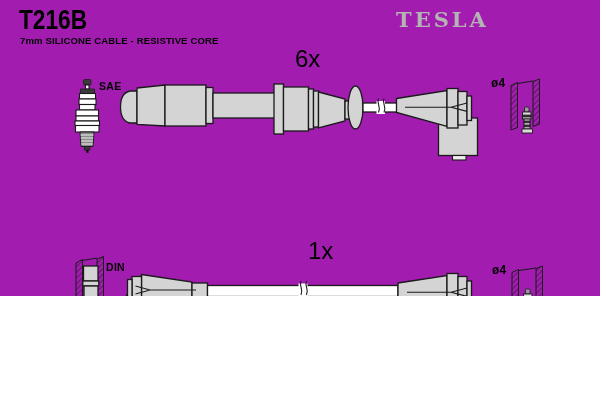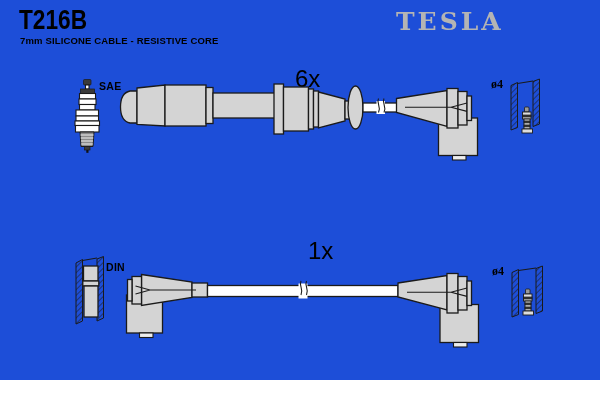--- a/index.html
+++ b/index.html
@@ -1,35 +1,35 @@
 <!DOCTYPE html>
 <html style="--part-fill: #d4d4d4; --cable-fill: #ffffff; --outline: #1a1a1a; --brand-gray: #b4b4b4; --text: #000000;"><head>
 <meta charset="utf-8">
 <style>
   html,body{margin:0;padding:0;background:#fff;}
   .page{
-    position:relative;width:600px;height:380px;background:#1d4ed8;overflow:hidden;
+    position:relative;width:600px;height:296px;background:#a21caf;overflow:hidden;
     font-family:"Liberation Sans",sans-serif;color:var(--text,#000);
   }
   .partno{
     position:absolute;left:19px;top:5px;font-size:27px;font-weight:700;
     transform:scaleX(.84);transform-origin:left top;white-space:nowrap;
   }
   .subtitle{position:absolute;left:20px;top:35px;font-size:9.5px;letter-spacing:.15px;white-space:nowrap;font-weight:bold;}
   .brand{
     position:absolute;left:396px;top:7px;font-family:"DejaVu Serif",serif;
-    font-weight:700;font-size:25px;letter-spacing:3px;color:var(--brand-gray,#b4b4b4);white-space:nowrap;
+    font-weight:700;font-size:21px;letter-spacing:3px;color:var(--brand-gray,#b4b4b4);white-space:nowrap;
   }
   .qty{position:absolute;font-size:24px;font-weight:400;}
-  .qty-upper{left:295px;top:65px;}
+  .qty-upper{left:295px;top:45px;}
   .qty-lower{left:296px;top:237px;margin-left:12px;}
   .small-label{position:absolute;font-size:10.5px;font-weight:700;letter-spacing:.3px;}
   .label-sae{left:99px;top:80px;}
   .label-din{left:106px;top:261px;text-align:right;}
-  .dia-label{position:absolute;font-size:12px;font-weight:700;font-family:Liberation Serif, serif;}
+  .dia-label{position:absolute;font-size:12px;font-weight:700;font-family:Liberation Mono, monospace;}
   .dia-upper{left:491px;top:77px;}
   .dia-lower{left:492px;top:264px;}
   svg{position:absolute;left:0;}
   #svg-upper{top:55px;}
   #svg-lower{top:235px;}
   .part{fill:var(--part-fill,#d4d4d4);stroke:var(--outline,#1a1a1a);stroke-width:1.3;}
   .wire{fill:var(--cable-fill,#fff);stroke:var(--outline,#1a1a1a);stroke-width:1.3;}
   .tab{fill:#ededed;stroke:var(--outline,#1a1a1a);stroke-width:1.1;}
   .ln{stroke:var(--outline,#1a1a1a);stroke-width:1.1;fill:none;}
   .ceramic{fill:#fff;stroke:var(--outline,#1a1a1a);stroke-width:1.1;}

